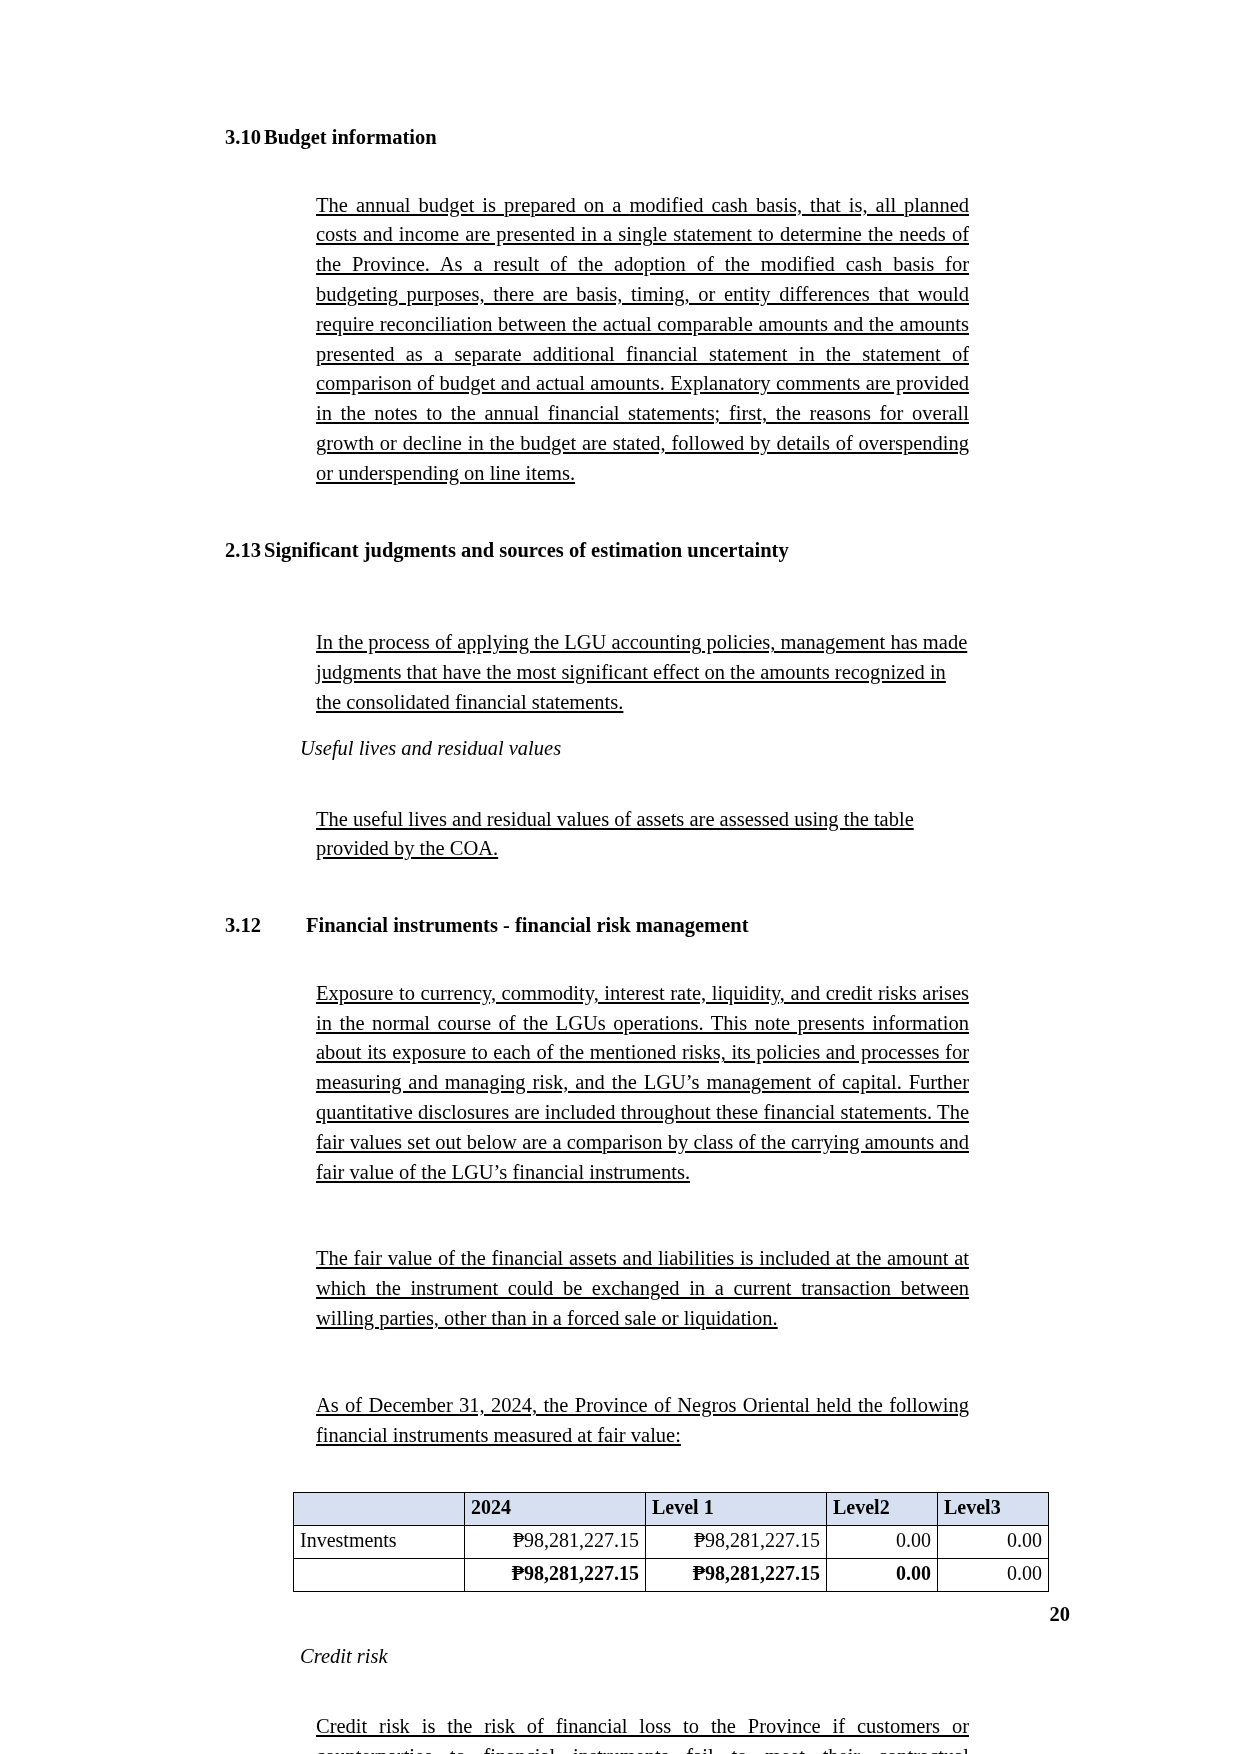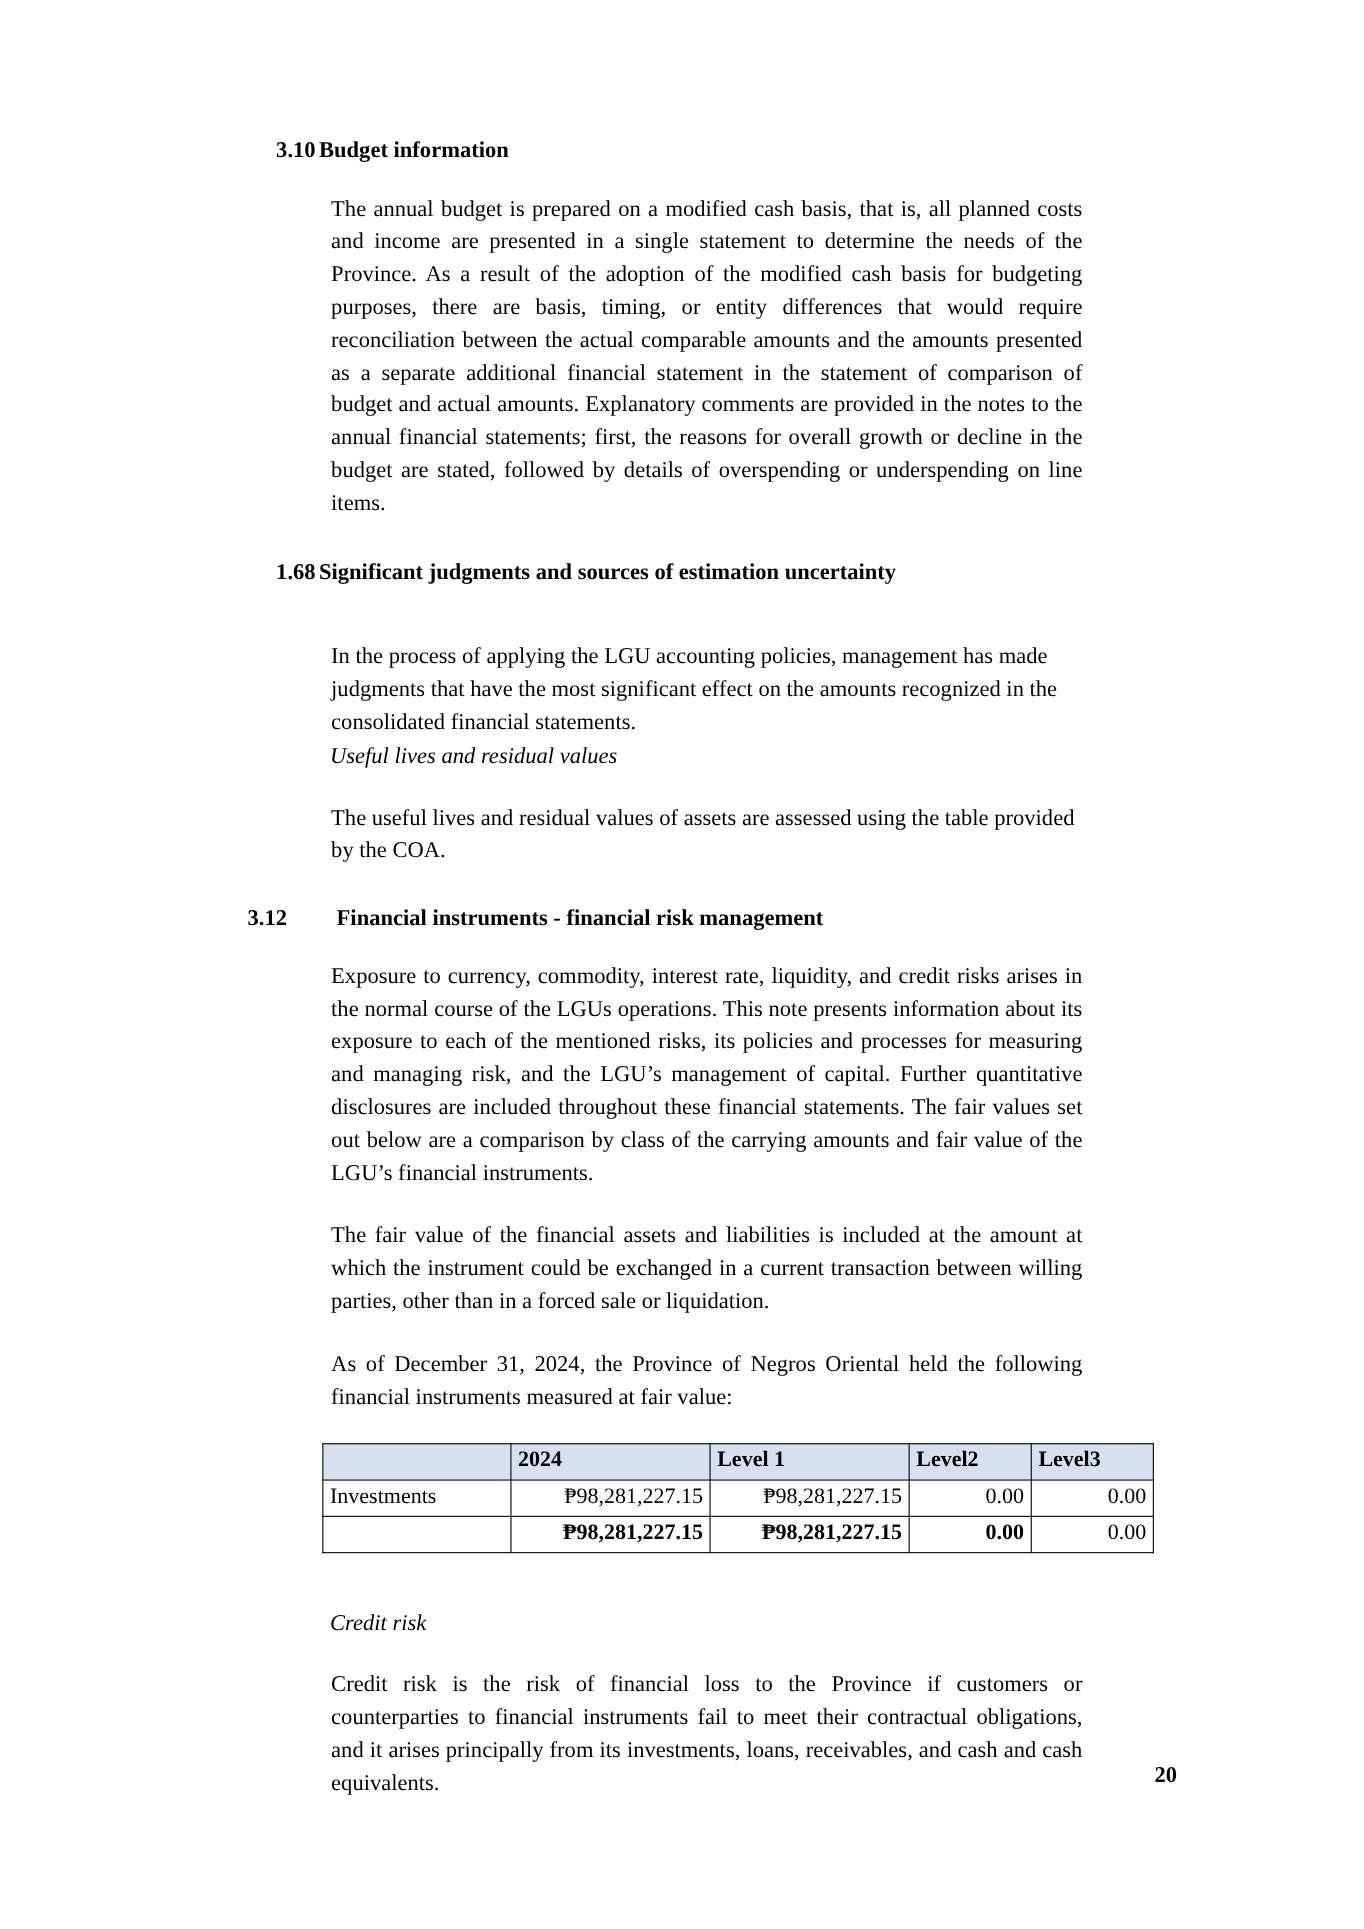--- a/index.html
+++ b/index.html
@@ -33,34 +33,35 @@
     align-items: baseline;
     font-weight: bold;
     font-size: 20.5px;
     line-height: 1.2;
     margin: 0 0 0 0;
   }
   .heading .num {
     flex: 0 0 auto;
     white-space: nowrap;
   }
-  .heading.tight .num { min-width: 39px; margin-left: 26px; }
+  .heading.tight .num { min-width: 39px; }
   .heading.wide  .num { min-width: 81px; }
   .heading .htext {
     flex: 1 1 auto;
   }
 
   
   .para {
-    margin: 1px;
+    margin: 16px;
     font-size: 20.5px;
     line-height: 1.455;
     text-align: justify;
     text-justify: inter-word;
     padding-left: 75px;
+    text-decoration: underline;
   }
   .para.nojustify { text-align: left; }
   .subhead {
     margin: 0;
     font-size: 20.5px;
     line-height: 1.455;
     font-style: italic;
     padding-left: 75px;
     text-align: left;
   }
@@ -120,21 +121,21 @@
     <div class="heading tight">
       <span class="num">3.10</span>
       <span class="htext">Budget information</span>
     </div>
     <div class="sp-m"></div>
     <p class="para">The annual budget is prepared on a modified cash basis, that is, all planned costs and income are presented in a single statement to determine the needs of the Province.  As a result of the adoption of the modified cash basis for budgeting purposes, there are basis, timing, or entity differences that would require reconciliation between the actual comparable amounts and the amounts presented as a separate additional financial statement in the statement of comparison of budget and actual amounts. Explanatory comments are provided in the notes to the annual financial statements; first, the reasons for overall growth or decline in the budget are stated, followed by details of overspending or underspending on line items.</p>
 
     <div class="sp-l"></div>
 
     <div class="heading tight">
-      <span class="num">1.68</span>
+      <span class="num">2.13</span>
       <span class="htext">Significant judgments and sources of estimation uncertainty</span>
     </div>
     <div class="sp-m"></div>
     <div class="sp-m"></div>
     <p class="para nojustify">In the process of applying the LGU accounting policies, management has made judgments that have the most significant effect on the amounts recognized in the consolidated financial statements.</p>
     <p class="subhead">Useful lives and residual values</p>
     <div class="sp-m"></div>
     <p class="para nojustify">The useful lives and residual values of assets are assessed using the table provided by the COA.</p>
 
     <div class="sp-l"></div>

